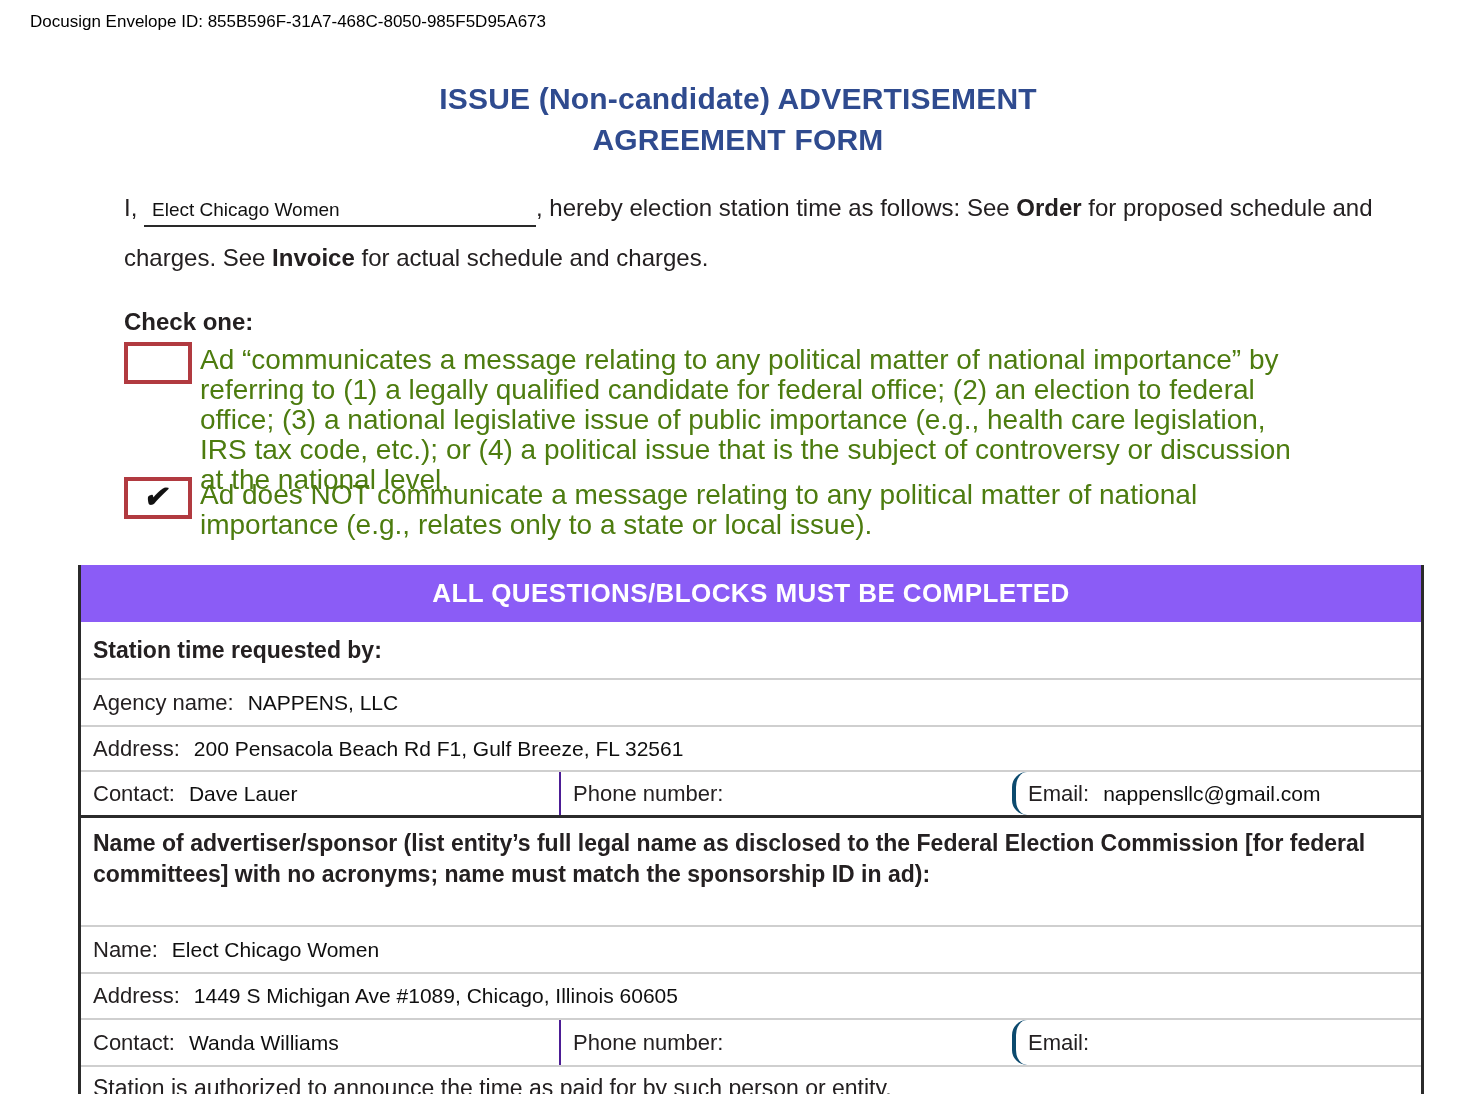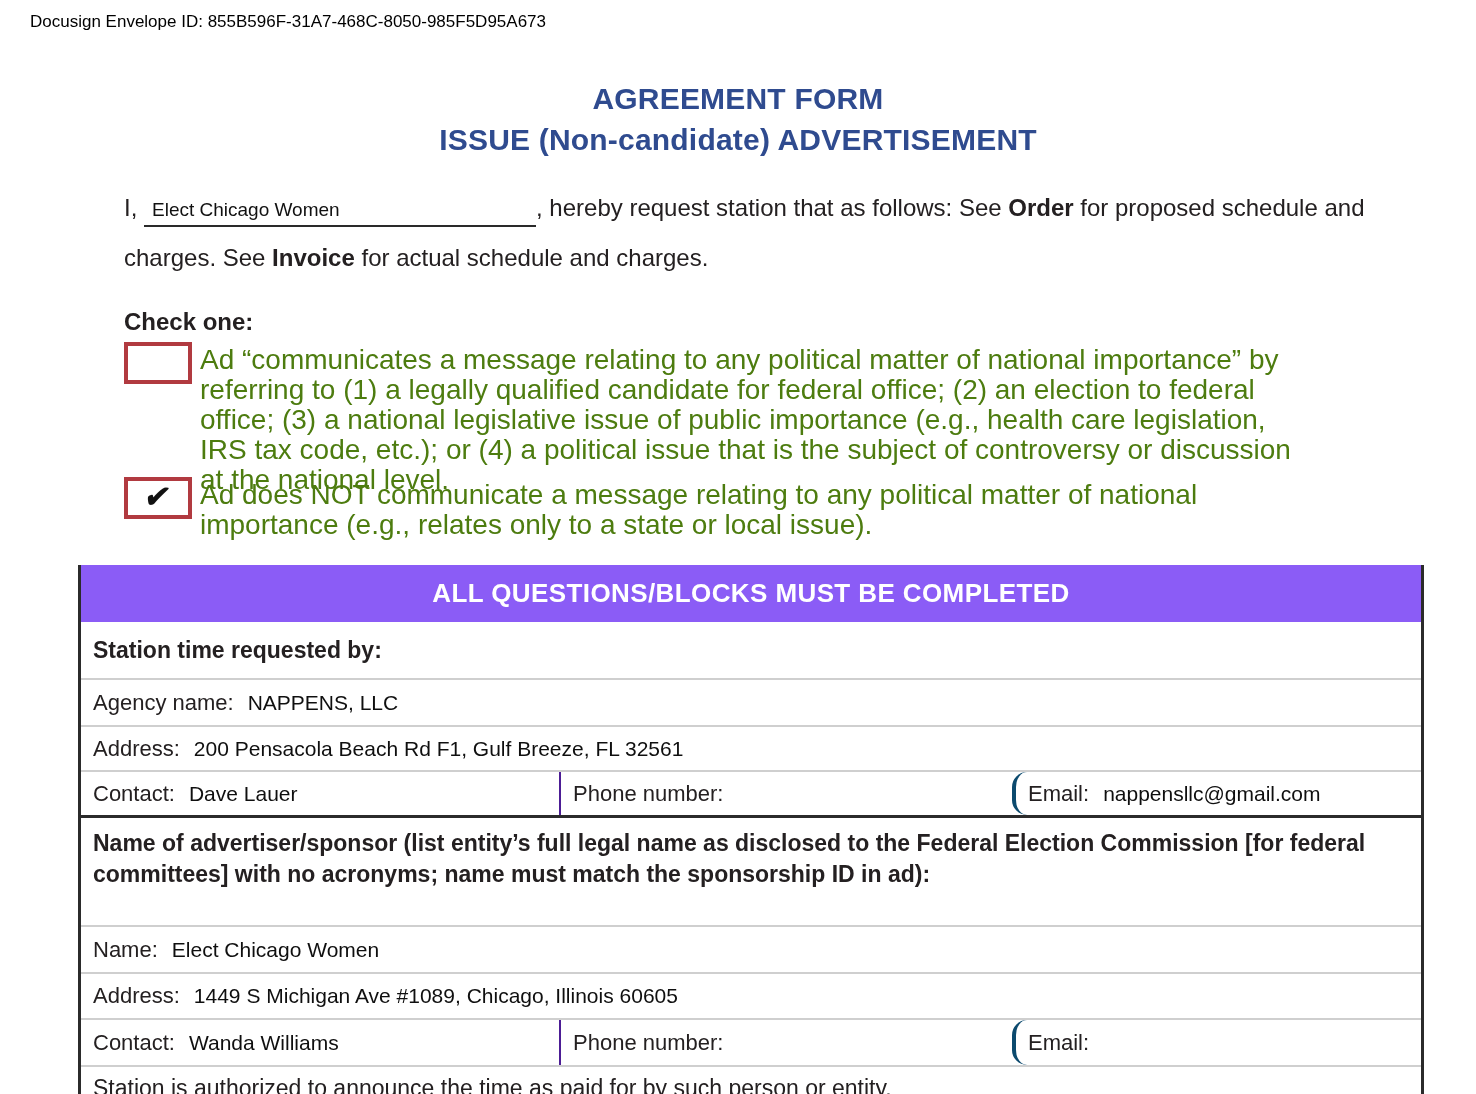--- a/index.html
+++ b/index.html
@@ -94,25 +94,25 @@
     padding:8px 0 0 12px;font-size:23px;color:#242021;
   }
   b{font-weight:700;}
 </style>
 </head>
 <body>
 
 <div class="envelope-id">Docusign Envelope ID: 855B596F-31A7-468C-8050-985F5D95A673</div>
 
 <div class="title">
+  <div>ISSUE (Non-candidate) ADVERTISEMENT</div>
   <div>AGREEMENT FORM</div>
-  <div>ISSUE (Non-candidate) ADVERTISEMENT</div>
 </div>
 
-<div class="intro"><span>I,</span> <span class="blank-line">Elect Chicago Women</span><span>, hereby request station that as follows: See </span><b>Order</b><span> for proposed schedule and charges. See </span><b>Invoice</b><span> for actual schedule and charges.</span></div>
+<div class="intro"><span>I,</span> <span class="blank-line">Elect Chicago Women</span><span>, hereby election station time as follows: See </span><b>Order</b><span> for proposed schedule and charges. See </span><b>Invoice</b><span> for actual schedule and charges.</span></div>
 
 <div class="check-one">Check one:</div>
 
 <div class="option option1">
   <div class="checkbox"></div>
   <div class="option-text">Ad “communicates a message relating to any political matter of national importance” by referring to (1) a legally qualified candidate for federal office; (2) an election to federal office; (3) a national legislative issue of public importance (e.g., health care legislation, IRS tax code, etc.); or (4) a political issue that is the subject of controversy or discussion at the national level.</div>
 </div>
 
 <div class="option option2">
   <div class="checkbox">

